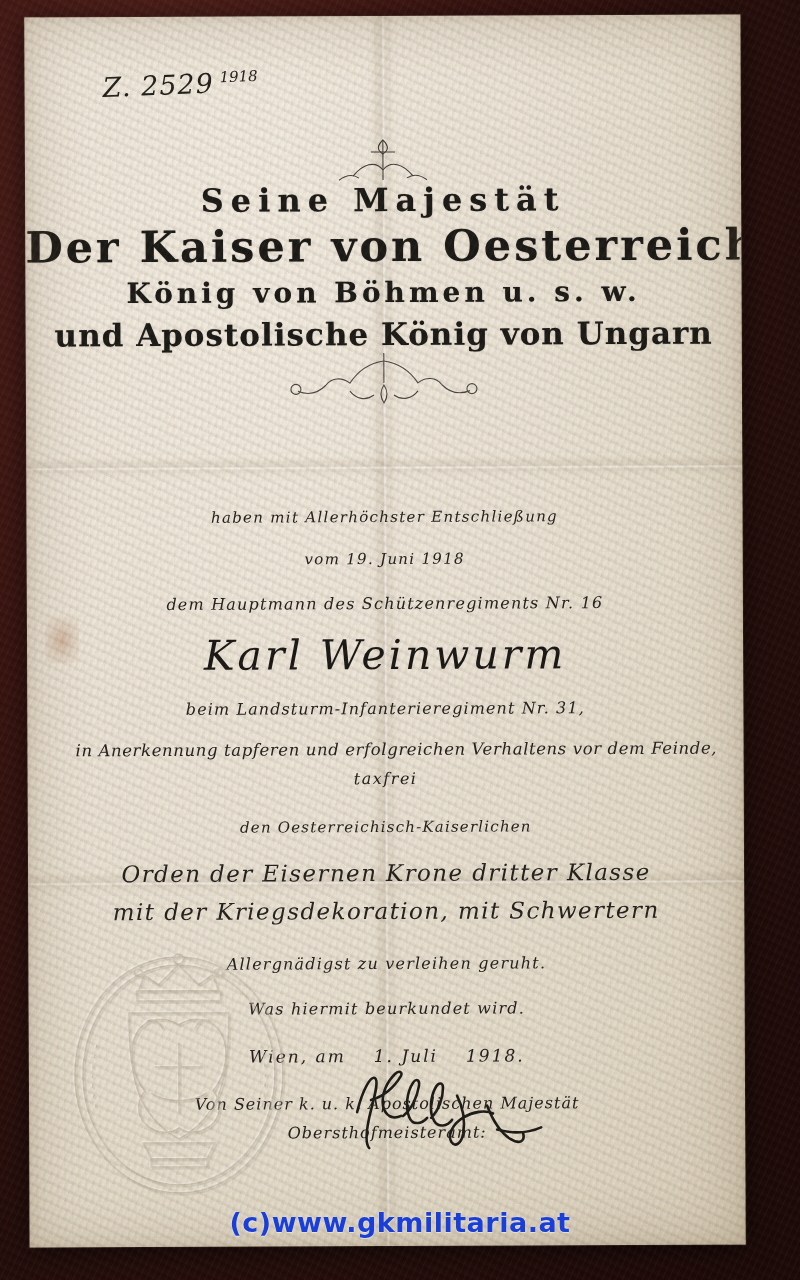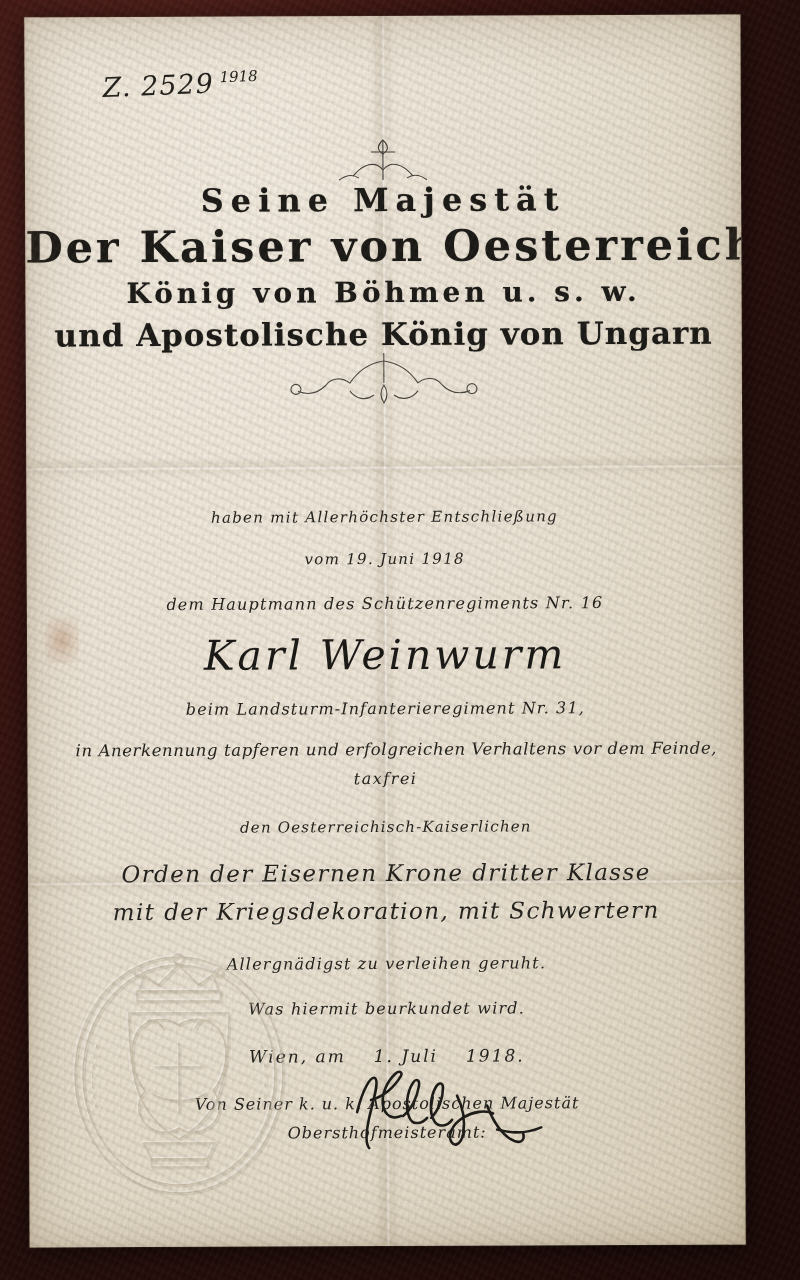--- a/index.html
+++ b/index.html
@@ -322,14 +322,15 @@
           <path d="M110 40 c6 12 8 26 6 38 c-2 10 -8 14 -12 8 c-4 -7 2 -18 12 -24 c10 -6 22 -8 30 -4"></path>
           <path d="M140 50 c6 16 14 28 24 34 c8 5 14 2 12 -6"></path>
           <path d="M150 74 c14 4 30 4 44 -2"></path>
         </g>
       </svg>
     </div>
 
     <div class="edgeshade"></div>
   </div>
 
+  <div class="watermark">(c)www.gkmilitaria.at</div>
 
 </div>
 
 </body></html>

